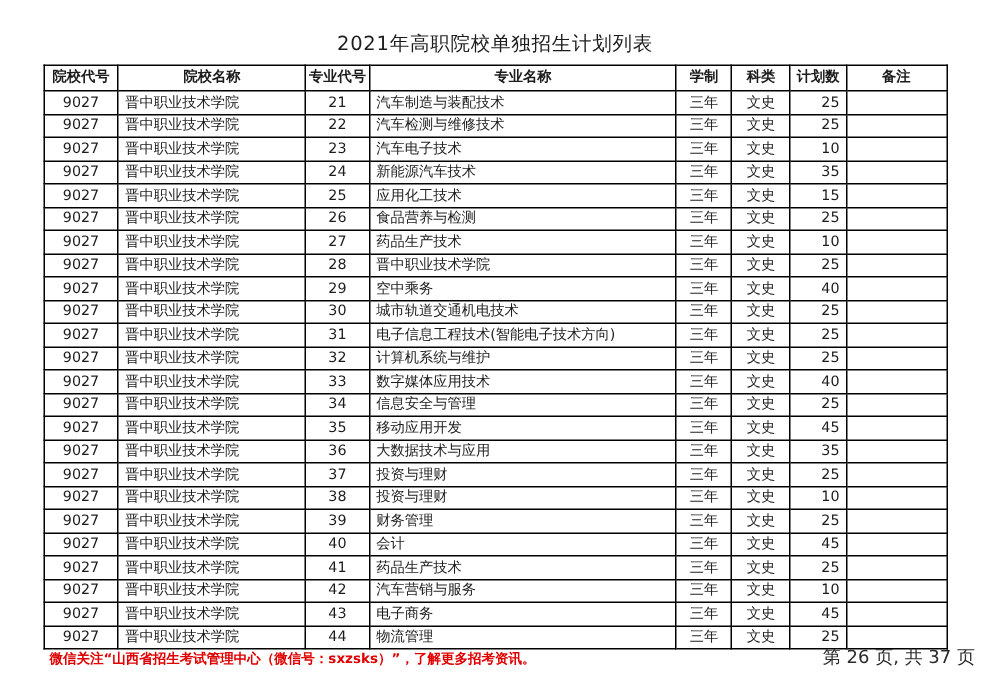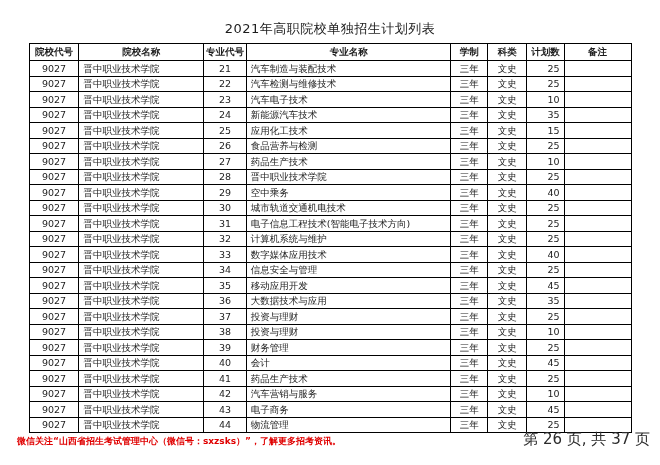--- a/index.html
+++ b/index.html
@@ -46,35 +46,35 @@
   .col-major-name   { width: 34.0%; }
   .col-duration     { width: 6.1%; }
   .col-category     { width: 6.5%; }
   .col-plan         { width: 6.2%; }
   .col-note         { width: 11.1%; }
   td.c-center { text-align: center; }
   td.c-left   { text-align: left; padding-left: 4px; }
   td.c-right  { text-align: right; padding-right: 4px; }
   .footer {
     position: absolute;
-    left: 17px;
+    left: 33px;
     right: 10px;
     top: 430px;
     display: flex;
     justify-content: space-between;
     align-items: baseline;
     text-align: center;
   }
   .footer-notice {
     font-size: 9px;
     font-weight: bold;
     color: #e00000;
   }
   .footer-page {
-    font-size: 15px;
+    font-size: 12px;
     color: #2b2b2b;
   }
 </style>
 </head>
 <body>
 
 <div class="page-title">2021年高职院校单独招生计划列表</div>
 
 <table class="plan-table">
   <colgroup>

